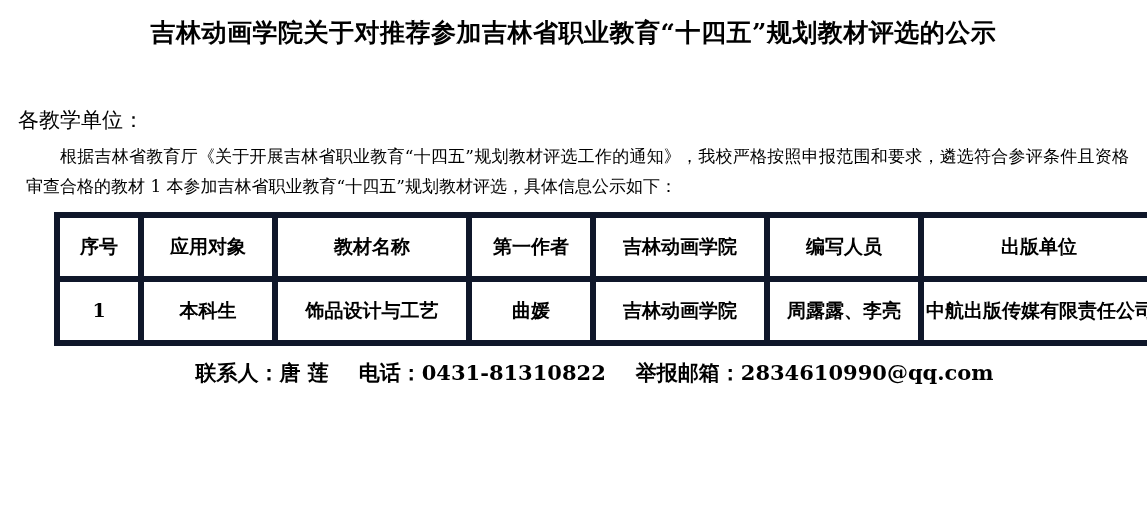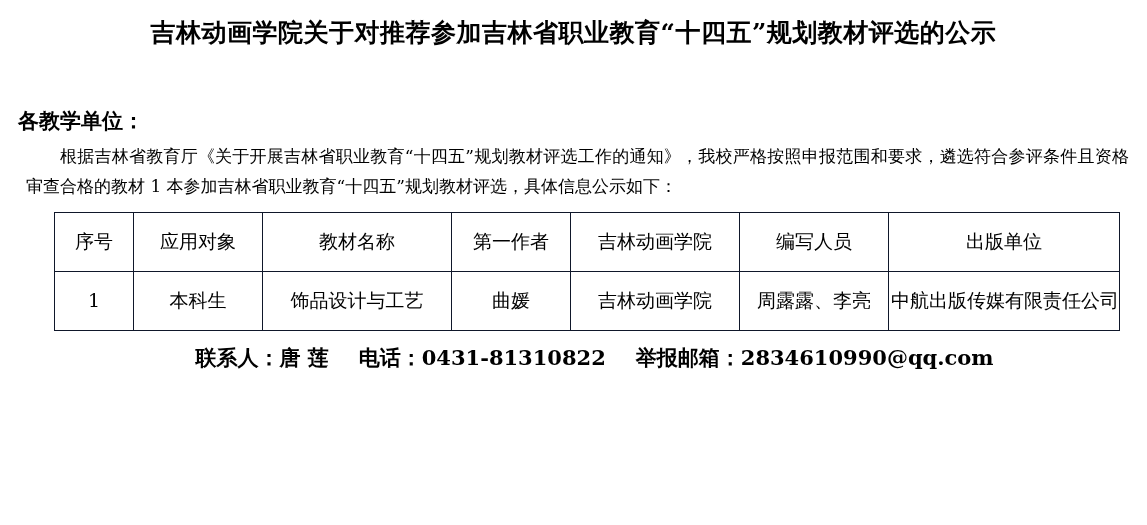--- a/index.html
+++ b/index.html
@@ -27,46 +27,45 @@
     font-weight: bold;
     letter-spacing: 0.5px;
     margin: 14px 0 16px 0;
     line-height: 1.5;
     font-family: "DejaVu Serif", "Liberation Serif", serif;
   }
   .salutation {
     font-size: 21px;
     margin-top: 52px;
     line-height: 1.6;
-    font-weight: bold;
   }
   .body-para {
     font-size: 17px;
     line-height: 1.78;
     text-align: justify;
     text-justify: inter-ideograph;
     text-indent: 2em;
     margin: 4px 0 0 8px;
   }
   .table-wrap {
     margin: 10px 0 0 36px;
     width: 1030px;
   }
   table.info-table {
     border-collapse: collapse;
     width: 1030px;
     table-layout: fixed;
   }
   table.info-table th,
   table.info-table td {
-    border: 1px solid #0f172a;
+    border: 6px solid #0f172a;
     text-align: center;
     vertical-align: middle;
     font-size: 19px;
-    font-weight: normal;
+    font-weight: bold;
     height: 42px;
     padding: 8px 2px;
     line-height: 1.3;
     white-space: nowrap;
   }
   .col-0 { width: 74px; }
   .col-1 { width: 124px; }
   .col-2 { width: 184px; }
   .col-3 { width: 114px; }
   .col-4 { width: 164px; }

